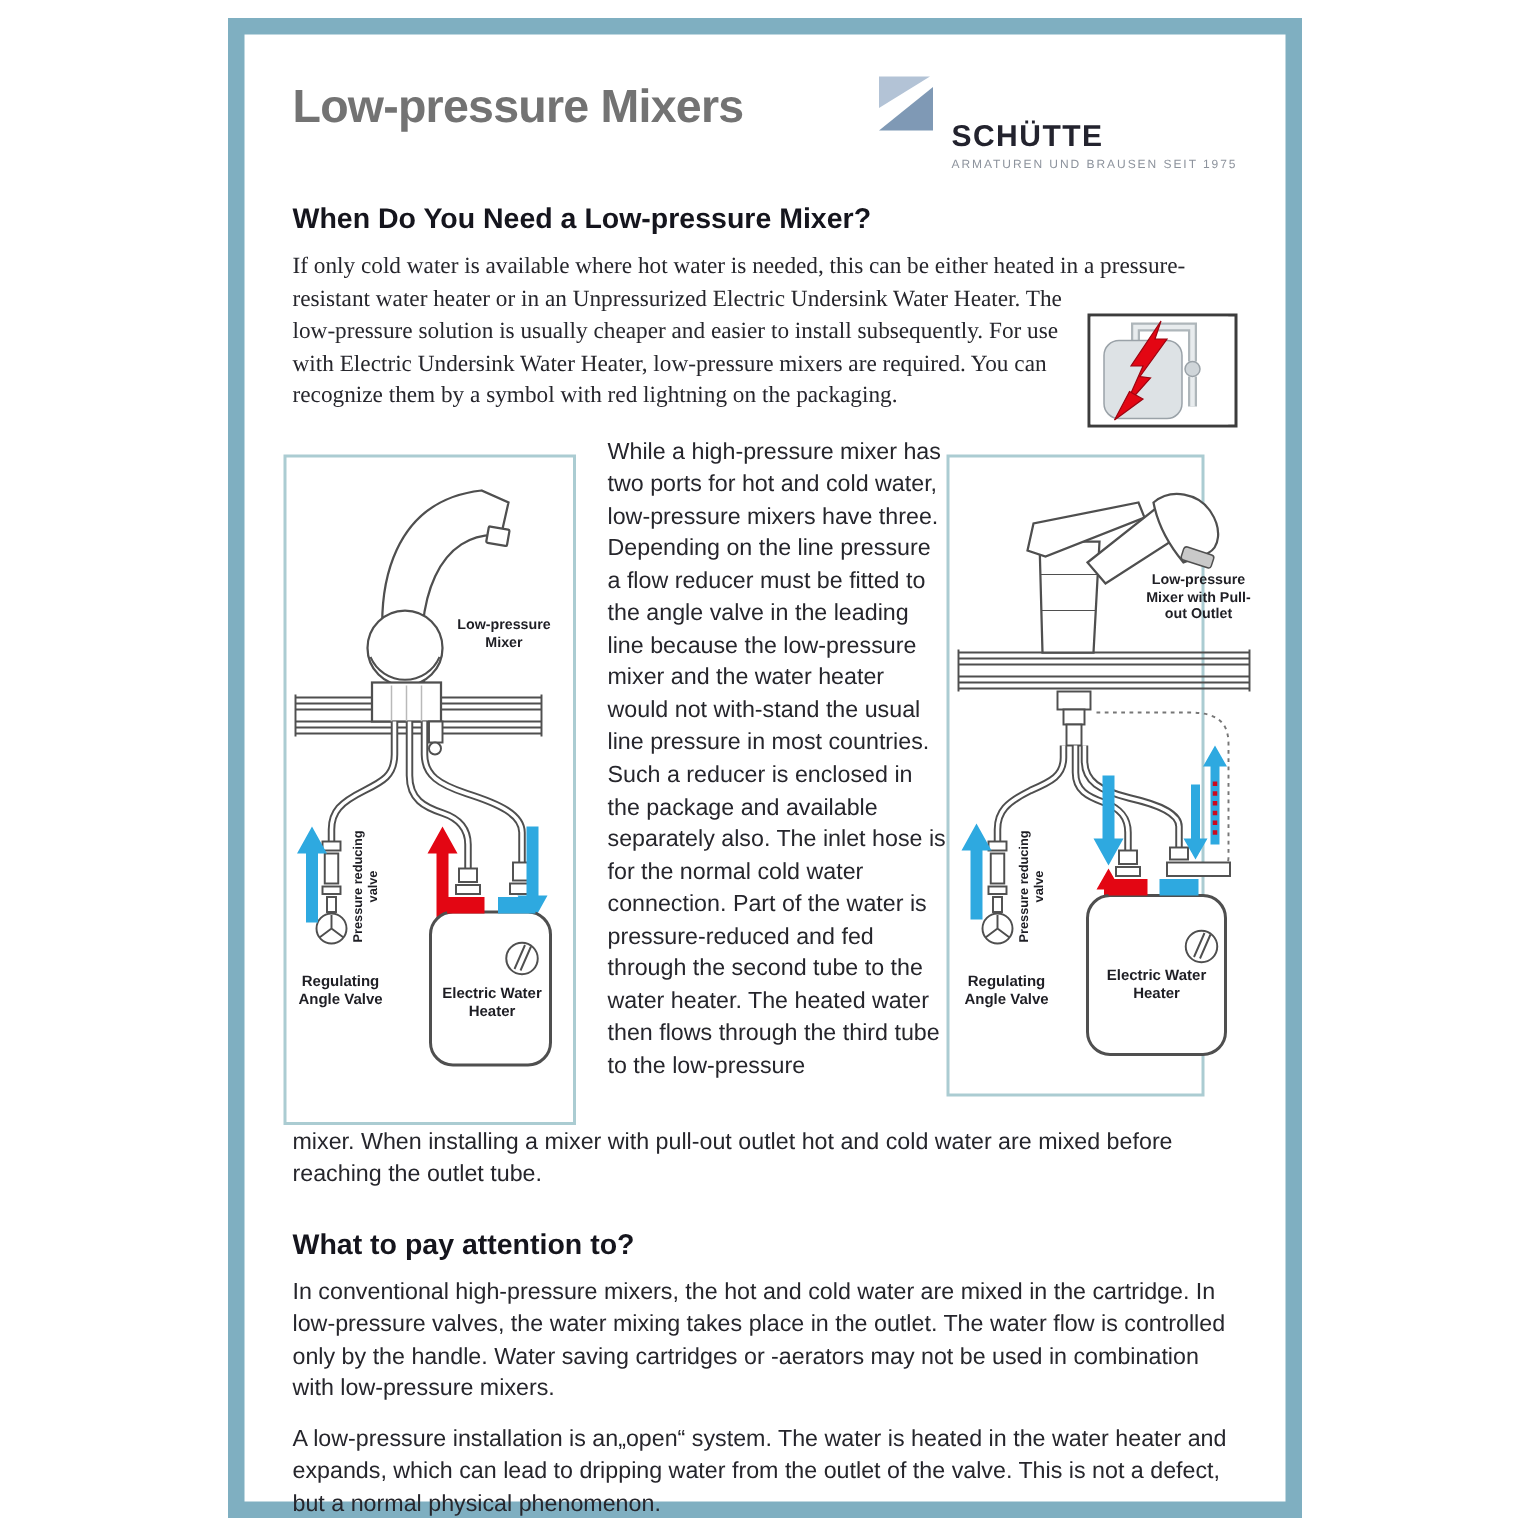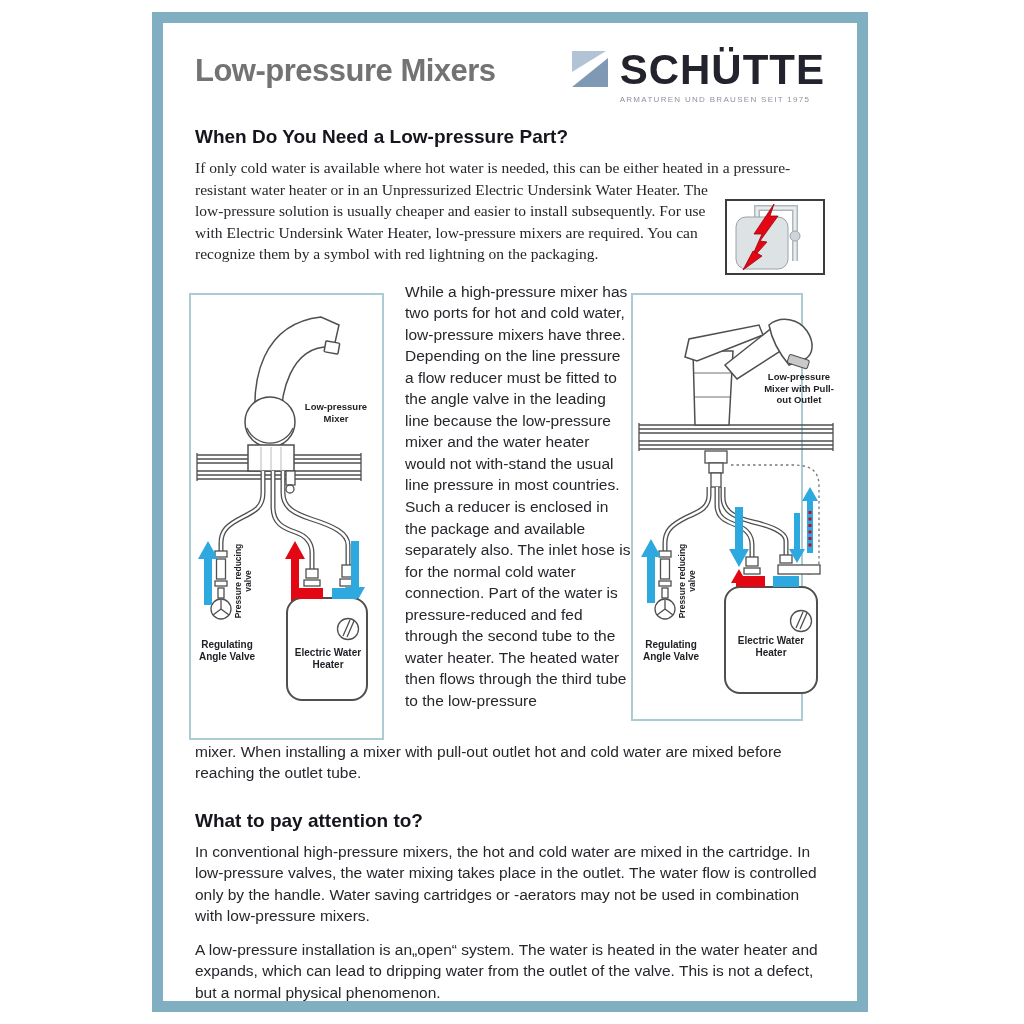--- a/index.html
+++ b/index.html
@@ -3,21 +3,21 @@
 <meta charset="utf-8">
 <style>
   html,body{margin:0;padding:0;background:#fff;}
   body{width:1024px;height:1024px;position:relative;font-family:"Liberation Sans",sans-serif;color:#26262c;}
   .frame{position:absolute;left:152px;top:12px;width:716px;height:1000px;box-sizing:border-box;
          border:11px solid #7fafc1;background:#fff;}
   .content{padding:24px 32px 0 32px;position:relative;}
   header{display:flex;justify-content:space-between;align-items:flex-start;}
   h1{font-size:31px;font-weight:bold;color:#737373;margin:6px 0 0 0;letter-spacing:-0.5px;}
   .logo{display:flex;gap:10px;align-items:flex-start;margin-top:2px;}
-  .logo-text{font-size:42px;font-weight:bold;color:#23232e;letter-spacing:1px;line-height:1;}
+  .logo-text{font-size:20px;font-weight:bold;color:#23232e;letter-spacing:1px;line-height:1;margin-top:32px;}
   .logo-tagline{font-size:8px;letter-spacing:1.3px;color:#8d939d;margin-top:4px;text-align:left;}
   .h2{font-size:19px;font-weight:bold;color:#15151d;margin:22px 0 9px 0;}
   p{font-size:15.5px;line-height:1.39;margin:0 0 10px 0;}
   .intro-wrap{overflow:visible;font-family:Liberation Serif, serif;}
   .float-spacer{float:right;width:0;height:42px;}
   .lightning-fig{float:right;clear:right;width:96px;margin:0 0 4px 12px;border:2px solid #3c3c3c;background:#fff;line-height:0;}
   .mount-row{position:relative;margin-top:16px;min-height:458px;}
   .dbox{position:absolute;box-sizing:border-box;border:2px solid #abccd2;background:#fff;}
   .dbox.left{left:-6px;top:12px;width:195px;height:447px;}
   .dbox.right{left:436px;top:12px;width:172px;height:428px;}
@@ -46,21 +46,21 @@
           <polygon points="2,2 36,2 2,23" fill="#b3c3d6"></polygon>
           <polygon points="2,38 38,9 38,38" fill="#7f99b5"></polygon>
         </svg>
         <div>
           <div class="logo-text">SCHÜTTE</div>
           <div class="logo-tagline">ARMATUREN UND BRAUSEN SEIT 1975</div>
         </div>
       </div>
     </header>
 
-    <div class="h2">When Do You Need a Low-pressure Part?</div>
+    <div class="h2">When Do You Need a Low-pressure Mixer?</div>
 
     <div class="intro-wrap">
       <div class="float-spacer"></div>
       <div class="lightning-fig">
         <svg width="92" height="72" viewBox="0 0 92 72">
           <rect x="0" y="0" width="92" height="72" fill="#fff"></rect>
           <path d="M30,17 V7 H68 V30" fill="none" stroke="#aeb6ba" stroke-width="6"></path>
           <path d="M30,17 V7 H68 V30" fill="none" stroke="#e8ecee" stroke-width="3"></path>
           <path d="M68,40 V60" stroke="#aeb6ba" stroke-width="6" fill="none"></path>
           <path d="M68,40 V60" stroke="#e8ecee" stroke-width="3" fill="none"></path>

